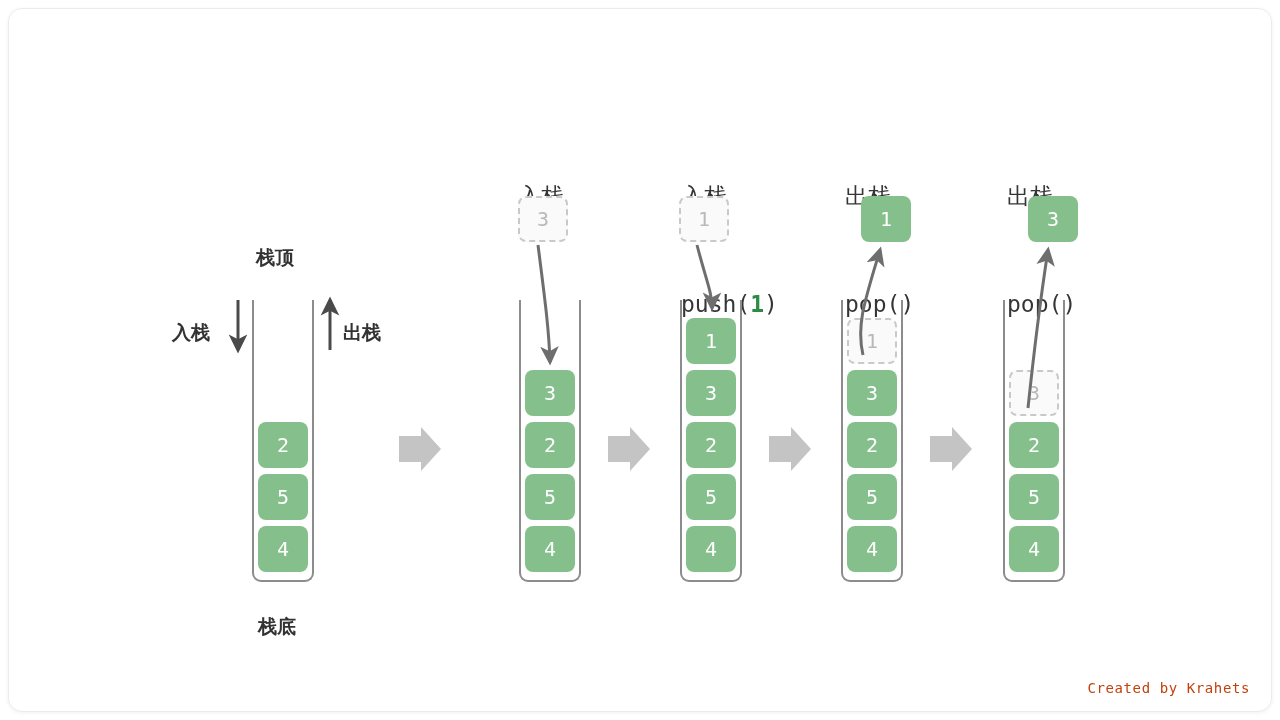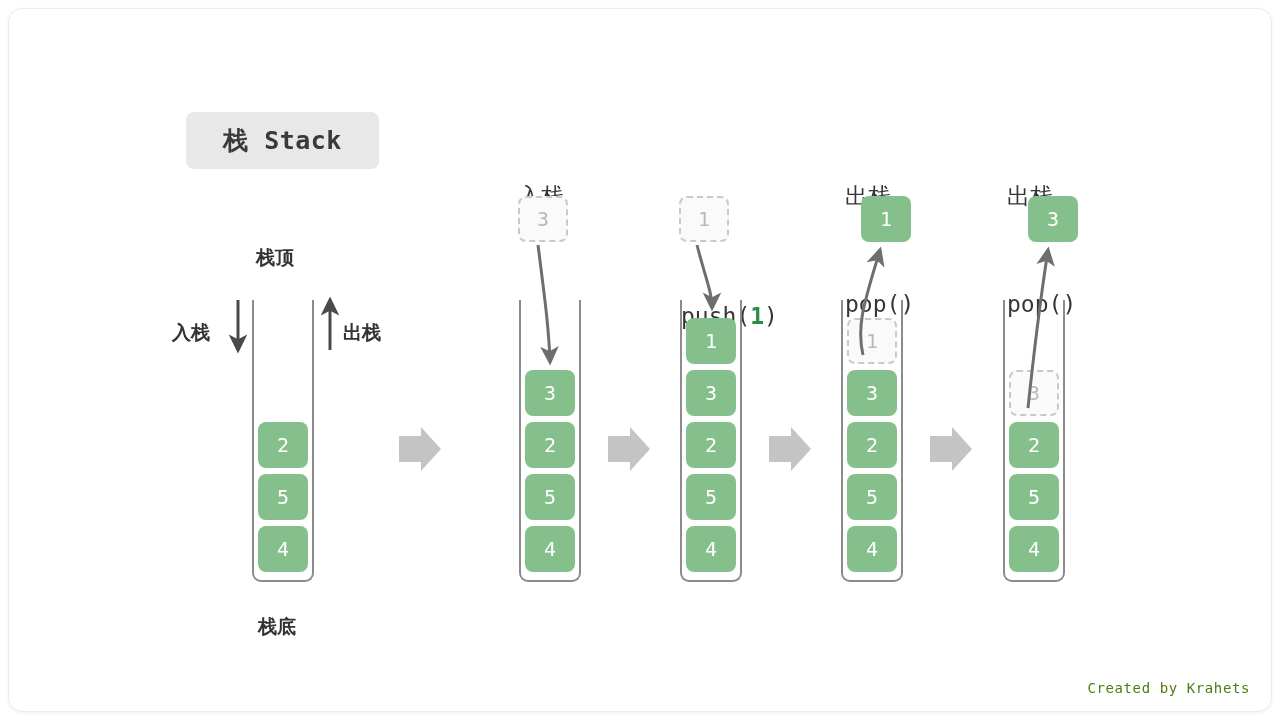--- a/index.html
+++ b/index.html
@@ -145,39 +145,38 @@
     width: 1280px;
     height: 720px;
     pointer-events: none;
   }
 
   
   .credit {
     position: absolute;
     right: 30px;
     bottom: 24px;
-    color: #4d7c0f;
+    color: #c2410c;
     font-size: 14px;
     font-family: "DejaVu Sans Mono", "Liberation Mono", monospace;
     letter-spacing: 0.6px;
   }
 </style>
 </head>
 <body>
 
 <div id="canvas">
   <div class="card"></div>
 
-  <div class="title-badge">栈 Stack</div>
 
   <div class="op-header" style="left:518px; top:106px;">
     <span class="line1">入栈</span>
   </div>
 
-  <div class="op-header" style="left:681px; top:118px;">
+  <div class="op-header" style="left:681px; top:106px;">
     <span class="line1">入栈</span>
     <span class="line2"><span>push(</span><span class="arg">1</span><span>)</span></span>
   </div>
 
   <div class="op-header" style="left:845px; top:106px;">
     <span class="line1">出栈</span>
     <span class="line2"><span>pop(</span><span class="arg"></span><span>)</span></span>
   </div>
 
   <div class="op-header" style="left:1007px; top:106px;">

